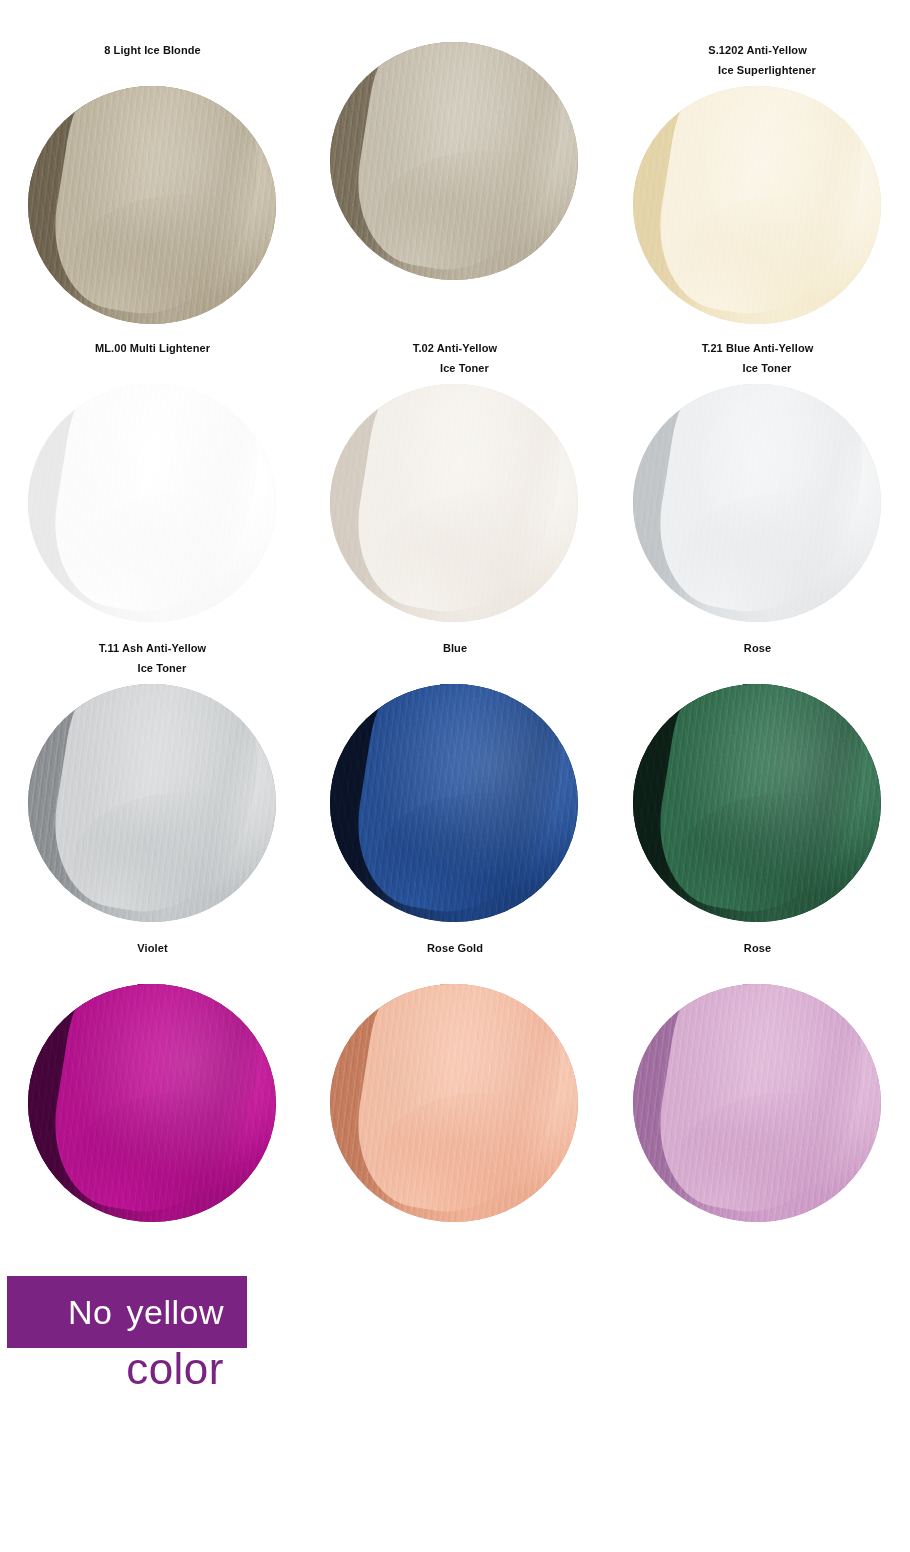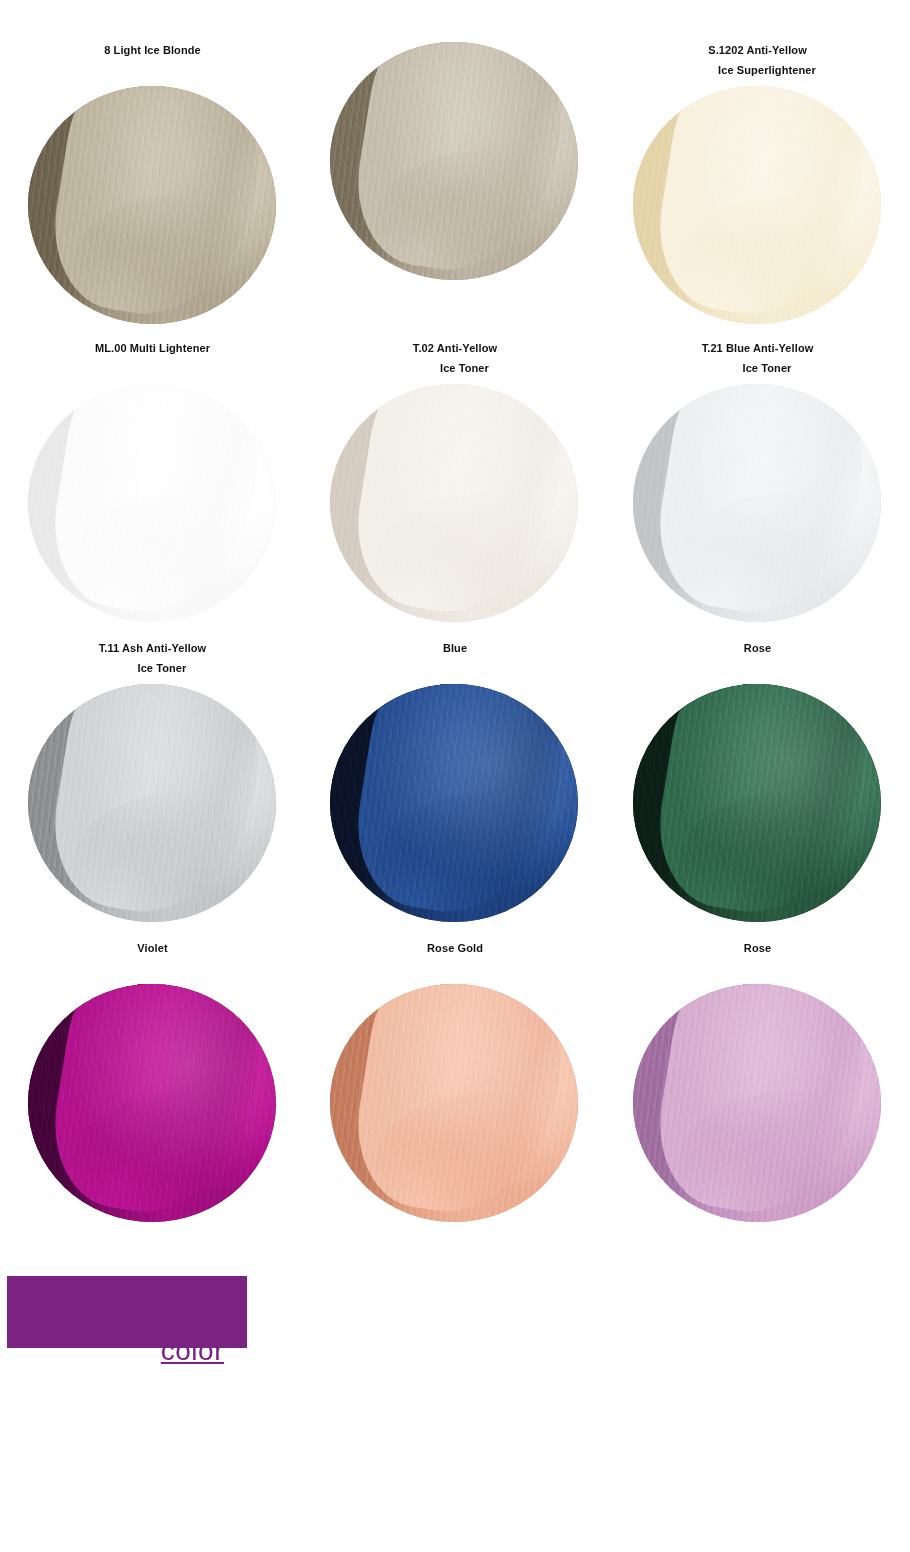--- a/index.html
+++ b/index.html
@@ -111,25 +111,24 @@
     padding-right:16px;box-sizing:border-box;
   }
   .logo-no{
     color:#fff;font-size:34px;font-weight:300;letter-spacing:.5px;
     font-family:"Liberation Sans","DejaVu Sans",sans-serif;
   }
   .logo-yellow{
     color:#fff;font-size:34px;font-weight:300;letter-spacing:.5px;margin-left:14px;
   }
   .logo-color{
-    position:absolute;left:0;top:97px;width:240px;
+    position:absolute;left:0;top:106px;width:240px;
     text-align:right;padding-right:16px;box-sizing:border-box;
-    color:var(--logo-bg,#7B2382);font-size:28px;font-weight:300;letter-spacing:.5px;
+    color:var(--logo-bg,#7B2382);font-size:44px;font-weight:300;letter-spacing:.5px;
     font-family:"Liberation Sans","DejaVu Sans",sans-serif;
-    text-decoration:underline;
   }
 </style>
 </head>
 <body>
 
 <div class="chart">
 
   <div class="cell">
     <div class="label single">
       <span>8 Light Ice Blonde</span>
@@ -342,16 +341,20 @@
         <div class="curl"></div>
         <div class="strands"></div>
         <div class="strands2"></div>
         <div class="shade"></div>
       </div>
     </div>
   </div>
 
   <div class="cell logo-cell">
     <div class="logo" style="--logo-bg: #7B2382; background: rgb(123, 35, 130);"></div>
+    <div class="logo-top">
+      <span class="logo-no">No</span>
+      <span class="logo-yellow">yellow</span>
+    </div>
     <div class="logo-color" style="--logo-bg: #7B2382; color: rgb(123, 35, 130);">color</div>
   </div>
 
 </div>
 
 </body></html>

